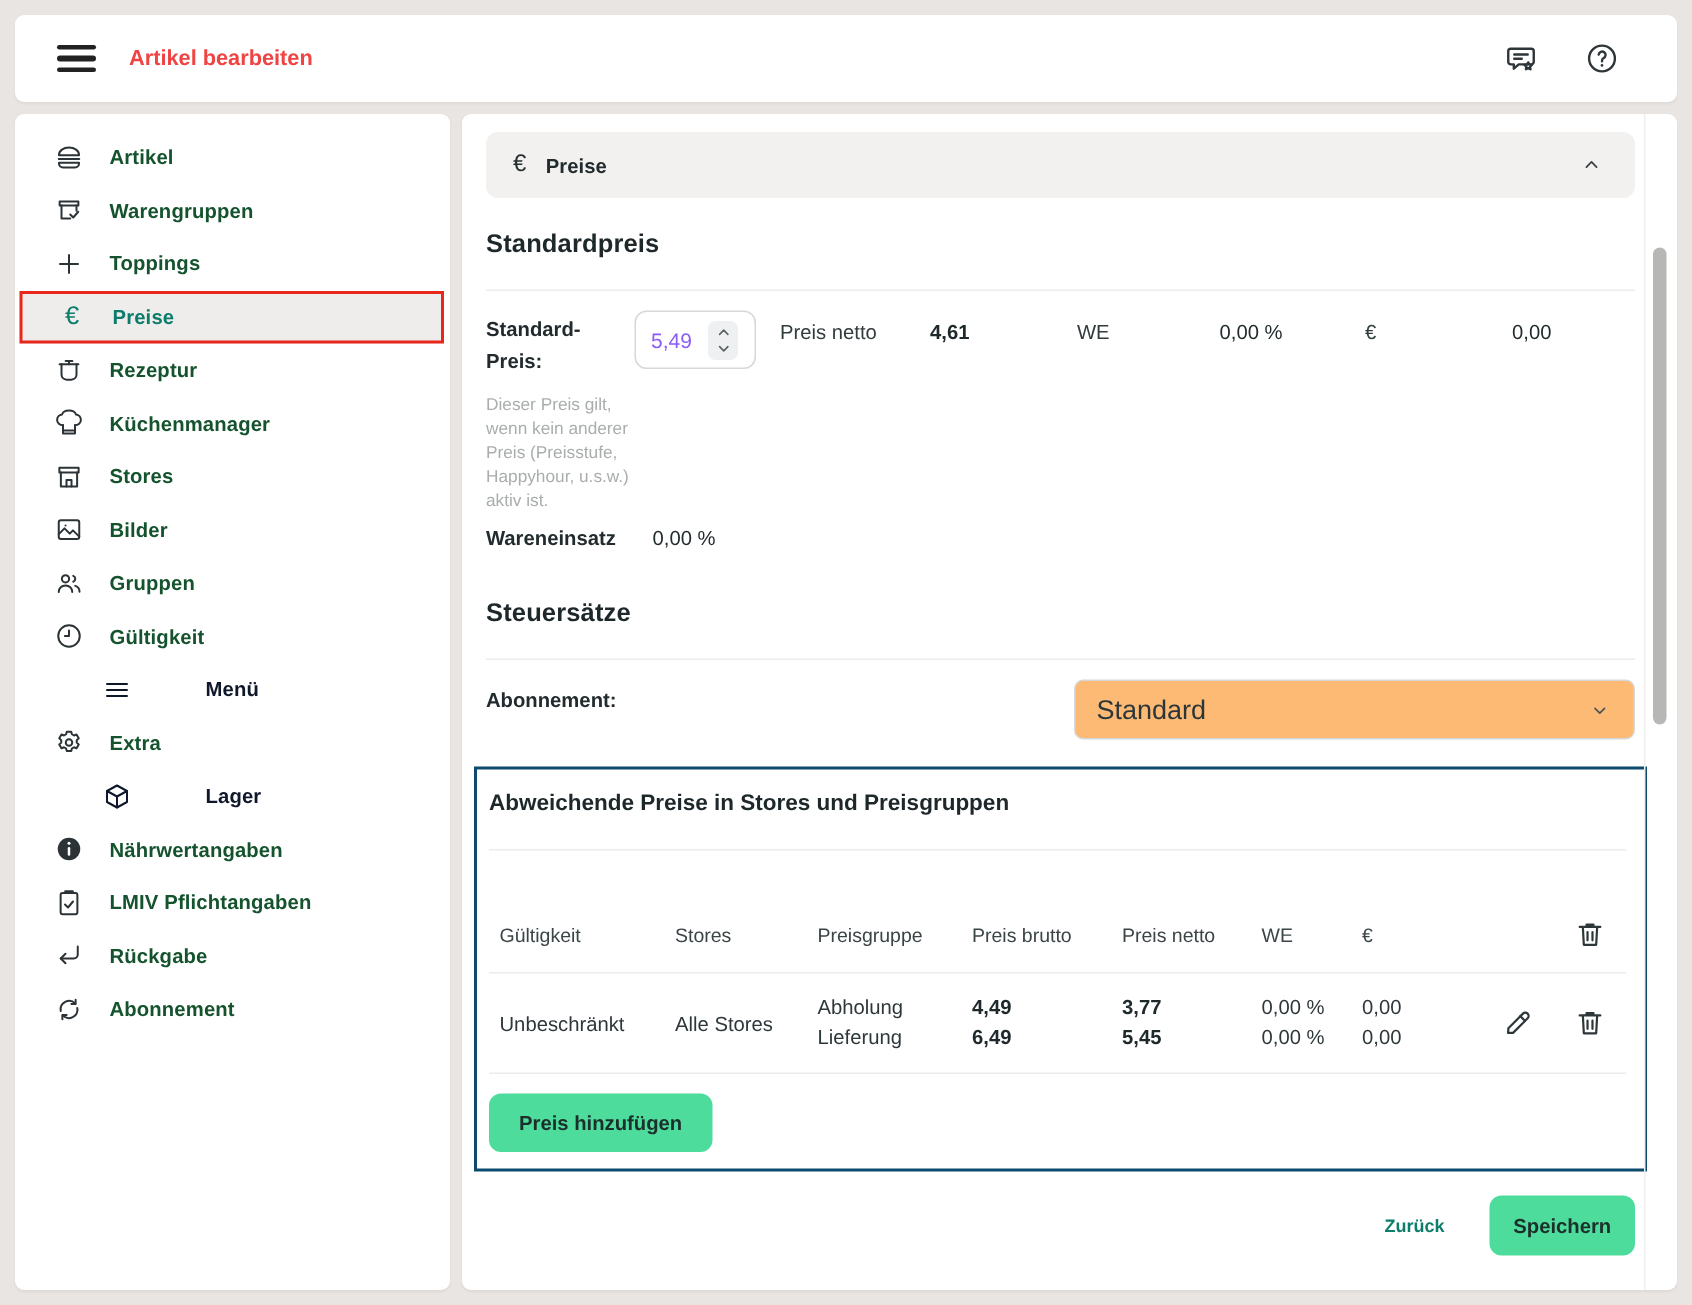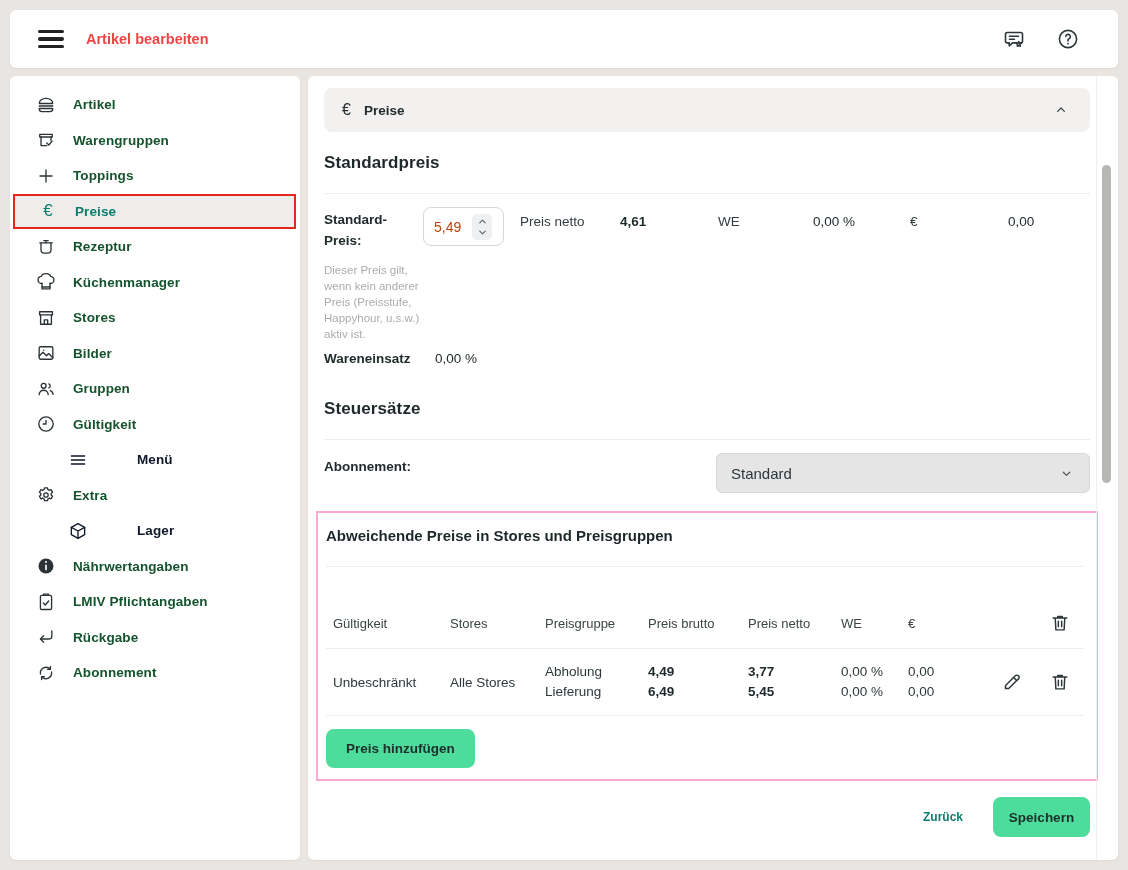--- a/index.html
+++ b/index.html
@@ -45,40 +45,40 @@
   .accordion .chev svg { width:18px; height:18px; }
 
   h2.sec { font-size:17px; font-weight:bold; color:#1e282b; margin-top:21px; letter-spacing:.1px; }
   .divider { height:1px; background:#ececea; margin-top:20px; }
 
   
   .price-row { display:flex; margin-top:13px; align-items:flex-start; font-size:13.5px; }
   .pr-label { width:99px; font-weight:bold; line-height:1.55; padding-top:3px; color:#212b2e; }
   .pr-input-wrap { width:97px; }
   .num-box { width:81px; height:39px; border:1px solid #d5d7d8; border-radius:8px; display:flex; align-items:center; padding:0 5px 0 10px; gap:4px; background:#fff; }
-  .num-box input { width:34px; border:none; outline:none; font-size:14px; color:#c2410c; font-family:inherit; background:transparent; }
+  .num-box input { width:34px; border:none; outline:none; font-size:14px; color:#8b5cf6; font-family:inherit; background:transparent; }
   .stepper { width:20px; height:26px; background:#eef0f1; border-radius:5px; display:flex; flex-direction:column; align-items:center; justify-content:center; cursor:pointer; color:#5a6366; }
   .stepper svg { width:11px; height:11px; display:block; }
   .pv { padding-top:7px; }
   .pv.lab { color:#323c3f; }
   .pv.val-b { font-weight:bold; color:#1f292c; }
   .w100 { width:100px; } .w98 { width:98px; } .w95 { width:95px; } .w97 { width:97px; }
   .helper { width:96px; margin-top:10px; font-size:11.5px; line-height:1.4; color:#a9adae; }
   .ware-row { display:flex; margin-top:9px; font-size:13.5px; }
   .ware-row .wl { width:111px; font-weight:bold; }
 
   
   .tax-row { display:flex; align-items:center; margin-top:13px; }
   .tax-label { font-size:13.5px; font-weight:bold; padding-bottom:14px; }
-  .select { margin-left:auto; width:374px; height:40px; border:1px solid #d6d8d9; border-radius:6px; display:flex; align-items:center; padding:0 14px; font-size:15px; color:#2c3639; cursor:pointer; background:#e5e5e5; }
+  .select { margin-left:auto; width:374px; height:40px; border:1px solid #d6d8d9; border-radius:6px; display:flex; align-items:center; padding:0 14px; font-size:18px; color:#2c3639; cursor:pointer; background:#fdba74; }
   .select .chev { margin-left:auto; width:17px; height:17px; color:#4a5356; }
   .select .chev svg { width:17px; height:17px; }
 
   
-  .dev-section { border:2px solid #f9a8d4; margin:18px -8px 0 -8px; padding:12px 12px 11px 6px; }
+  .dev-section { border:2px solid #0c4a6e; margin:18px -8px 0 -8px; padding:12px 12px 11px 6px; }
   .dev-section h3 { font-size:15px; font-weight:bold; color:#1e282b; margin:2px 0 0 2px; }
   .dev-section .divider { margin-top:22px; margin-left:2px; }
   .trow { display:flex; align-items:center; font-size:13px; color:#3b4446; padding-left:9px; }
   .trow.thead { padding-top:44px; padding-bottom:13px; }
   .trow.tdata { height:66px; font-size:13.5px; color:#2e383b; }
   .tc1{width:117px}.tc2{width:95px}.tc3{width:103px}.tc4{width:100px}.tc5{width:93px}.tc6{width:67px}.tc7{width:78px}
   .tspacer { flex:1; }
   .tc-edit { width:50px; display:flex; justify-content:center; }
   .tc-del { width:46px; display:flex; justify-content:center; }
   .icon-btn { width:24px; height:24px; color:#2d3639; cursor:pointer; background:none; border:none; padding:0; }

